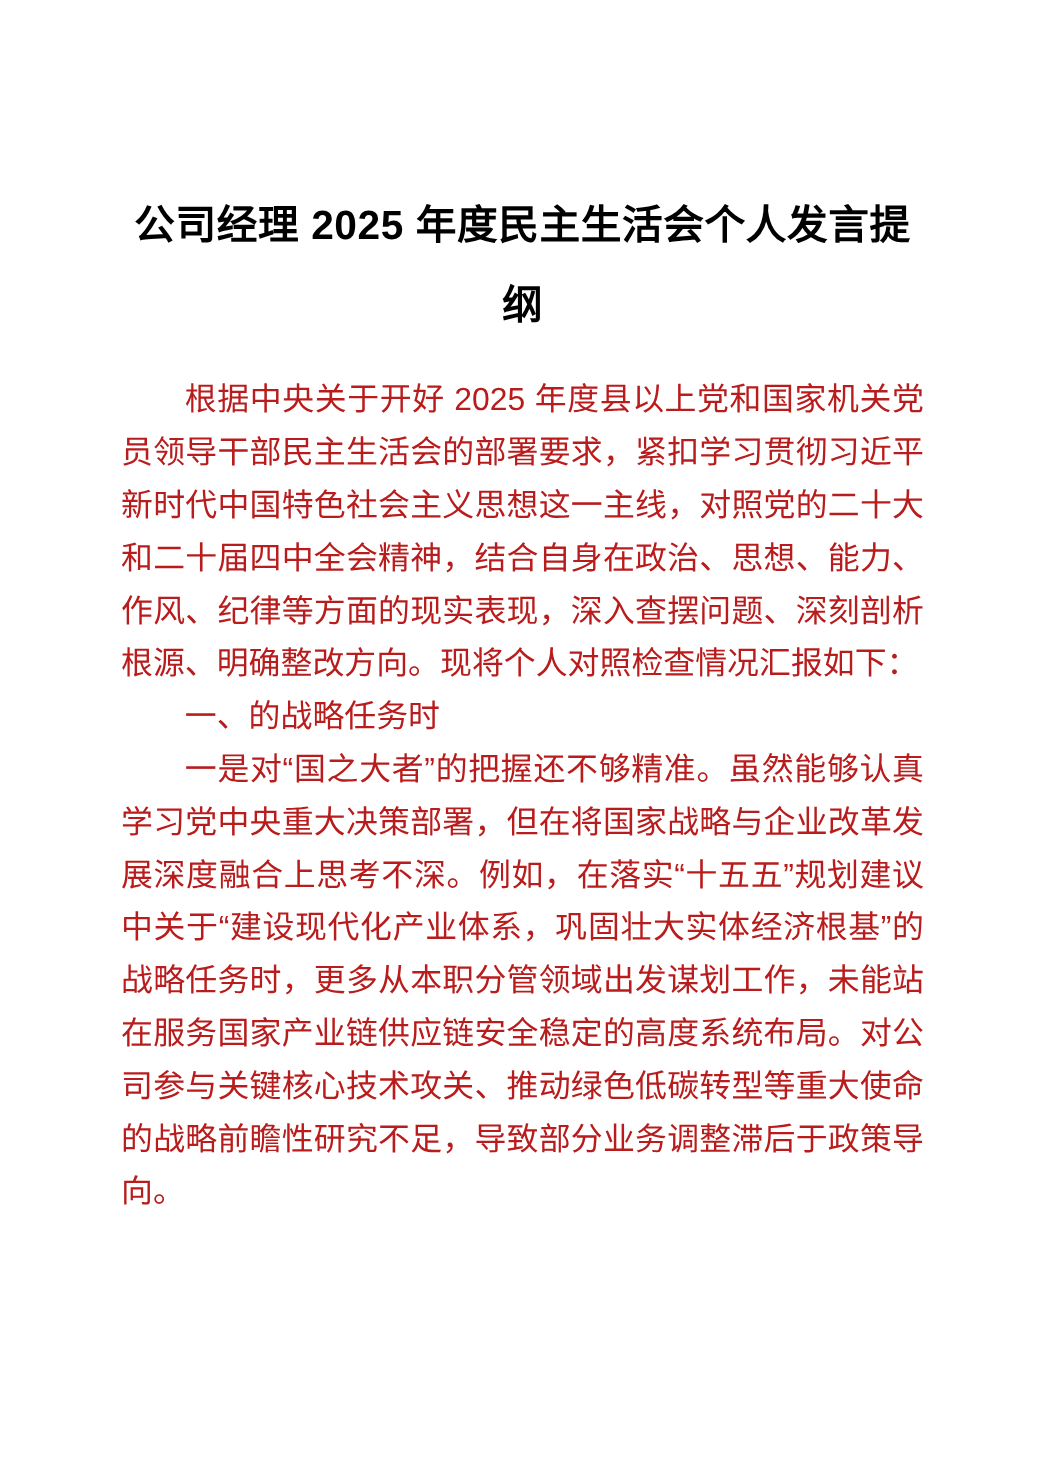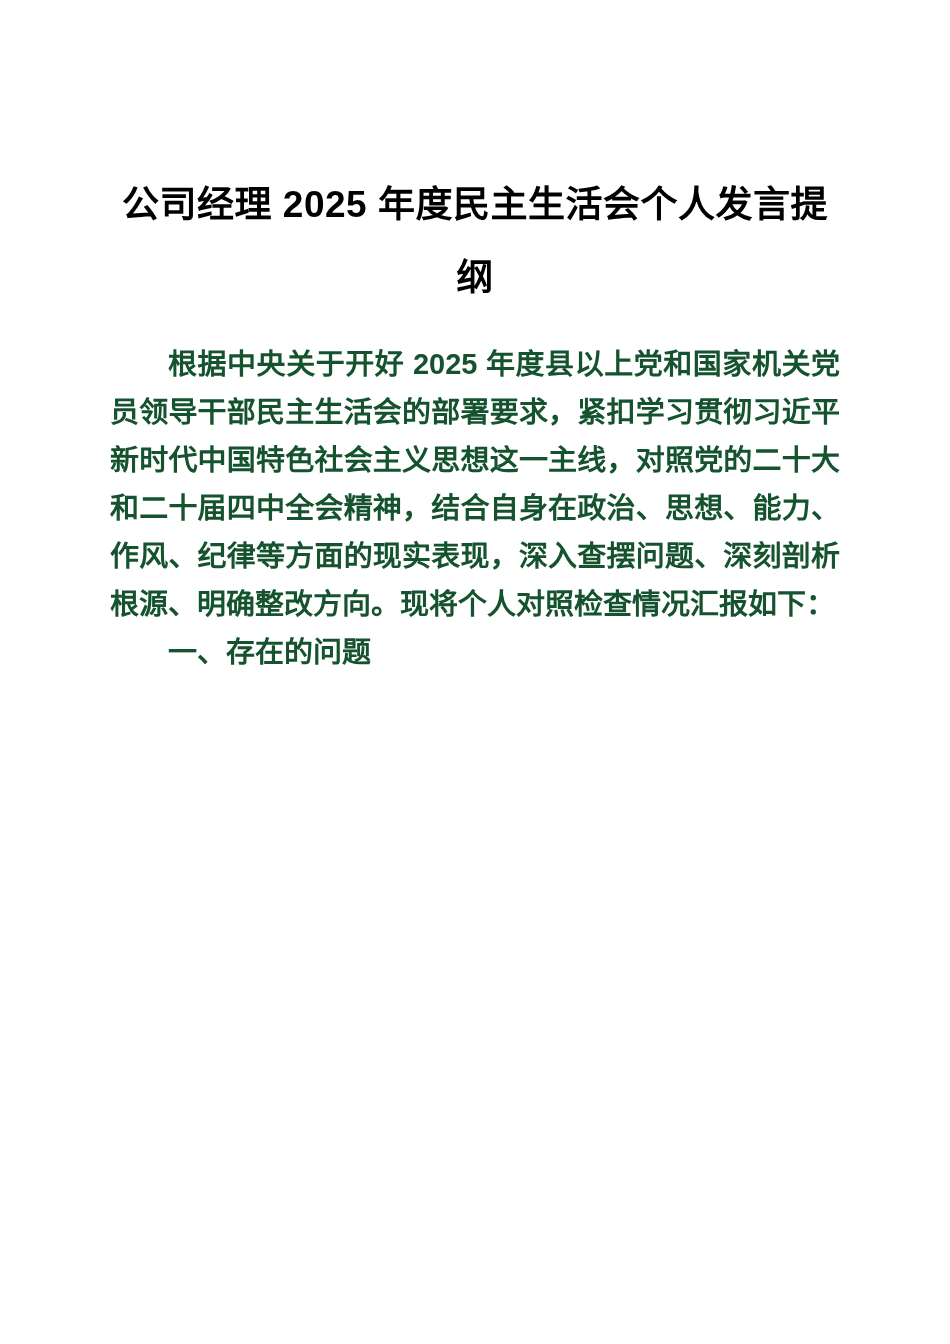--- a/index.html
+++ b/index.html
@@ -39,24 +39,24 @@
     padding-top: 168px;
     white-space: normal;
   }
 
   .body-block {
     margin-top: 26px;
   }
 
   p.para {
     font-family: "Liberation Sans", "DejaVu Sans", sans-serif;
-    font-weight: 700;
+    font-weight: 400;
     font-size: 29px;
     line-height: 48px;
-    color: #14532d;
+    color: #b91c1c;
     margin: 0;
     text-align: justify;
     text-justify: inter-ideograph;
     text-indent: 58px;
     letter-spacing: 0px;
     word-break: break-all;
   }
 
   p.para.heading-l1,
   p.para.heading-l2 {
@@ -68,19 +68,20 @@
 
 <div class="page">
   <div class="content">
 
     <h1 class="doc-title">公司经理 2025 年度民主生活会个人发言提纲</h1>
 
     <div class="body-block">
 
       <p class="para">根据中央关于开好 2025 年度县以上党和国家机关党员领导干部民主生活会的部署要求，紧扣学习贯彻习近平新时代中国特色社会主义思想这一主线，对照党的二十大和二十届四中全会精神，结合自身在政治、思想、能力、作风、纪律等方面的现实表现，深入查摆问题、深刻剖析根源、明确整改方向。现将个人对照检查情况汇报如下：</p>
 
-      <p class="para heading-l1">一、存在的问题</p>
+      <p class="para heading-l1">一、的战略任务时</p>
 
 
+      <p class="para">一是对“国之大者”的把握还不够精准。虽然能够认真学习党中央重大决策部署，但在将国家战略与企业改革发展深度融合上思考不深。例如，在落实“十五五”规划建议中关于“建设现代化产业体系，巩固壮大实体经济根基”的战略任务时，更多从本职分管领域出发谋划工作，未能站在服务国家产业链供应链安全稳定的高度系统布局。对公司参与关键核心技术攻关、推动绿色低碳转型等重大使命的战略前瞻性研究不足，导致部分业务调整滞后于政策导向。</p>
 
     </div>
   </div>
 </div>
 
 </body></html>

